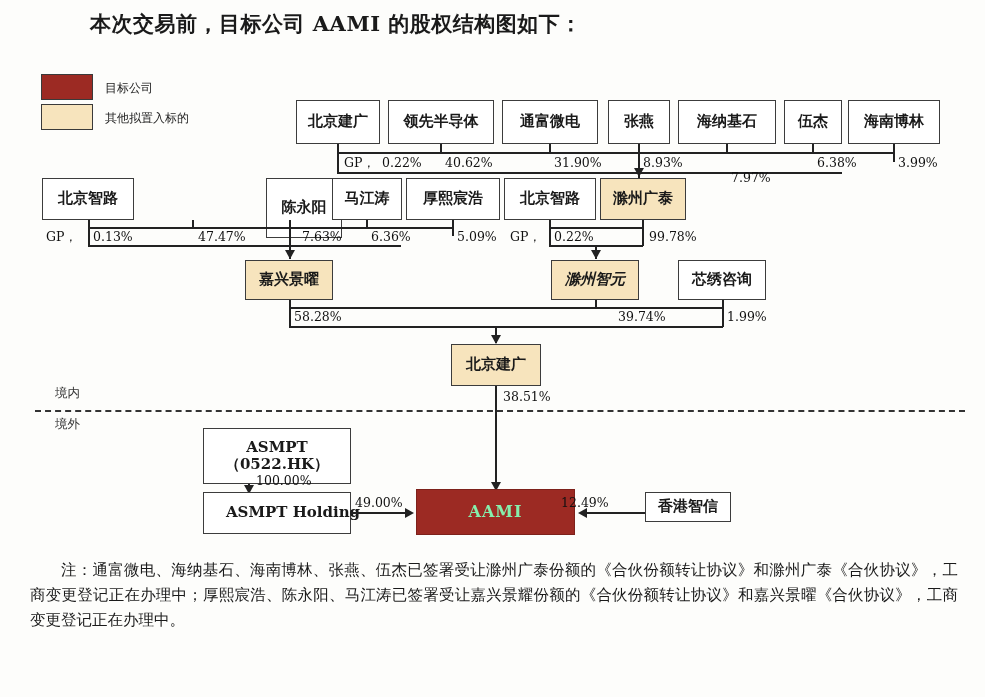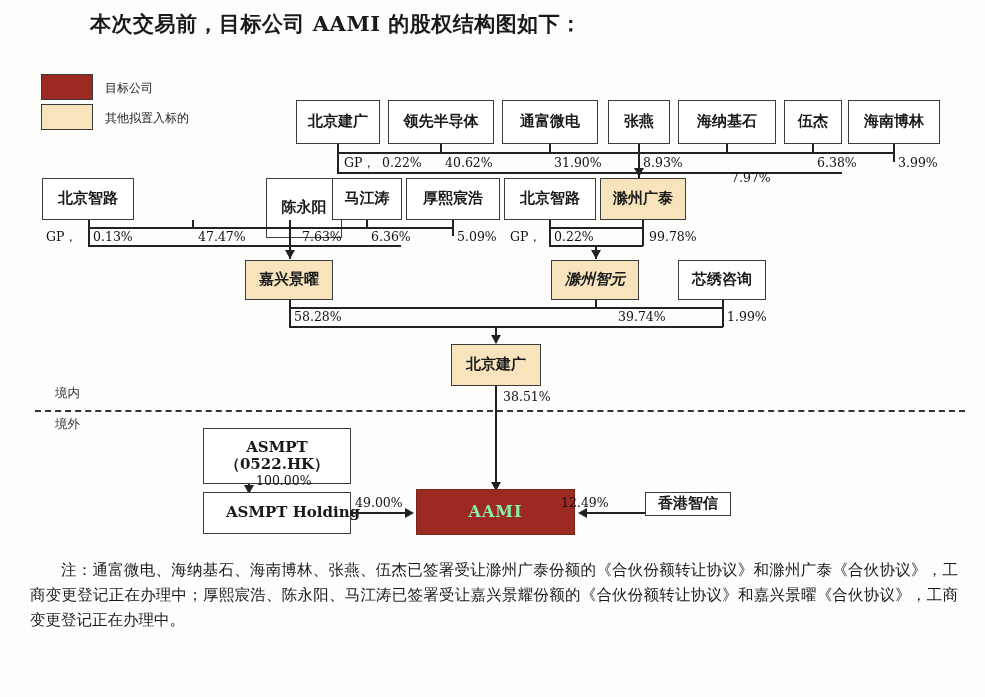--- a/index.html
+++ b/index.html
@@ -193,17 +193,17 @@
   <div class="hline" style="left:351px;top:512px;width:60px;"></div>
   <div class="arrow-r" style="left:405px;top:508px;"></div>
   <div class="pct" style="left:355px;top:495px;">49.00%</div>
 
   <div class="node red" style="left:416px;top:489px;width:159px;height:46px;">AAMI</div>
 
   <div class="hline" style="left:586px;top:512px;width:59px;"></div>
   <div class="arrow-l" style="left:578px;top:508px;"></div>
   <div class="pct" style="left:561px;top:495px;">12.49%</div>
 
-  <div class="node" style="left:645px;top:492px;width:86px;height:24px;">香港智信</div>
+  <div class="node" style="left:645px;top:492px;width:86px;height:30px;">香港智信</div>
 
   <div class="note">注：通富微电、海纳基石、海南博林、张燕、伍杰已签署受让滁州广泰份额的《合伙份额转让协议》和滁州广泰《合伙协议》，工商变更登记正在办理中；厚熙宸浩、陈永阳、马江涛已签署受让嘉兴景耀份额的《合伙份额转让协议》和嘉兴景曜《合伙协议》，工商变更登记正在办理中。</div>
 
 </div>
 
 </body></html>

